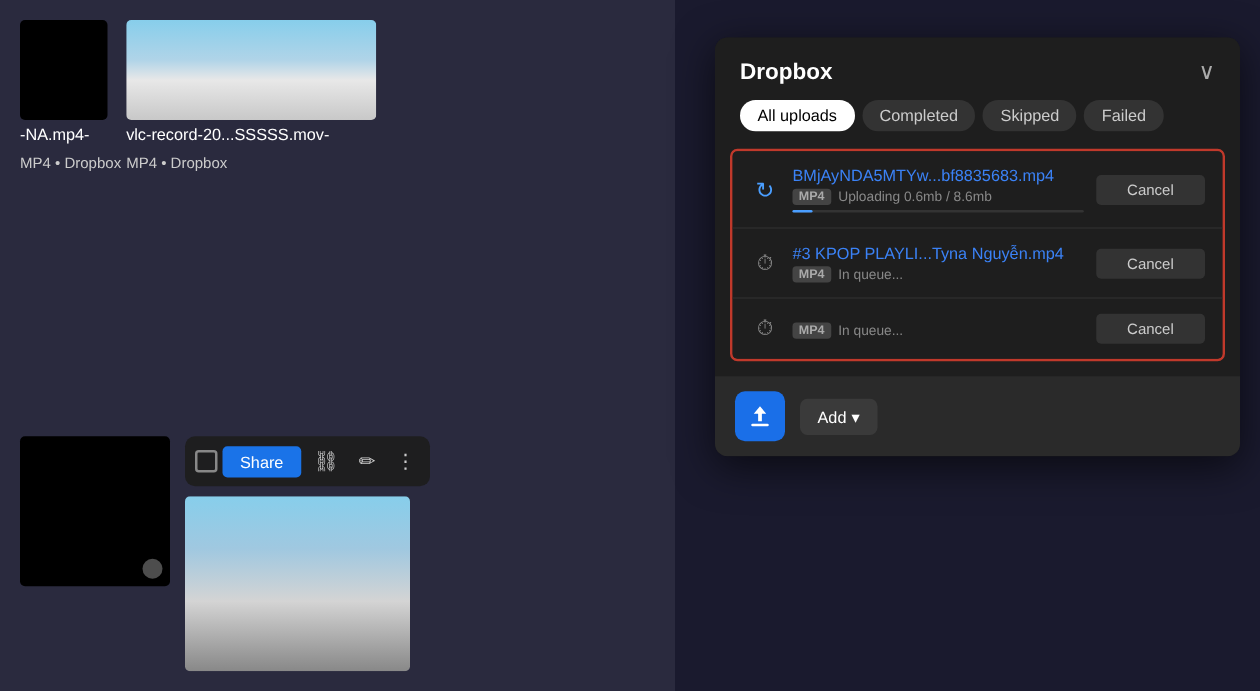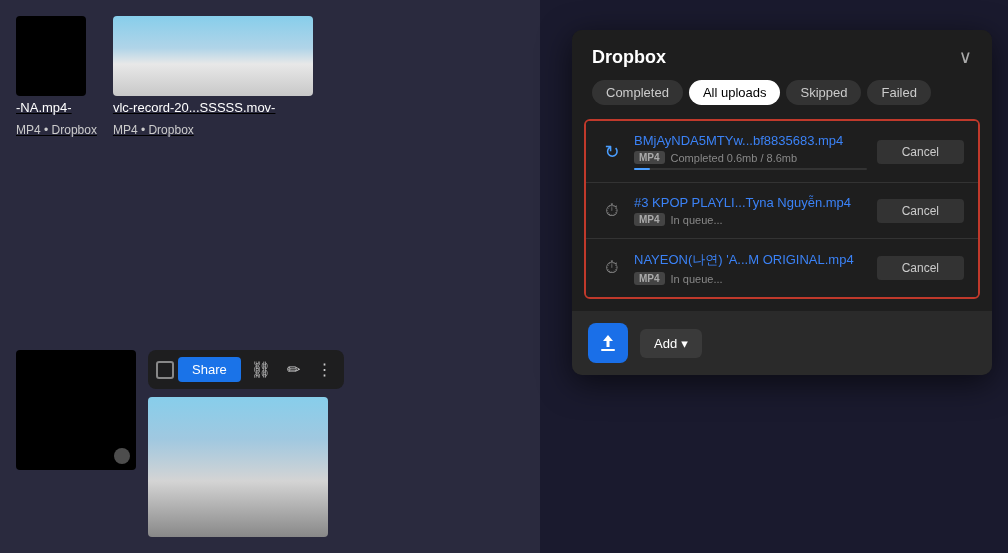--- a/index.html
+++ b/index.html
@@ -362,22 +362,21 @@
       align-items: flex-start;
       gap: 4px;
     }
 
     
     .file-list-area {
       position: absolute;
       top: 16px;
       left: 16px;
       display: flex;
-      gap: 16px;
-      text-decoration: underline;
+      gap: 4px;
     }
 
     .file-col {
       display: flex;
       flex-direction: column;
       gap: 4px;
     }
   </style>
 </head>
 <body>
@@ -418,37 +417,37 @@
   </div>
 </div>
 
 <div class="upload-panel">
   <div class="panel-header">
     <span class="panel-title">Dropbox</span>
     <span class="chevron-icon">∨</span>
   </div>
 
   <div class="filter-tabs">
+    <button class="filter-tab active">All uploads</button>
     <button class="filter-tab inactive">Completed</button>
-    <button class="filter-tab active">All uploads</button>
     <button class="filter-tab inactive">Skipped</button>
     <button class="filter-tab inactive">Failed</button>
   </div>
 
   <div class="upload-items">
 
     <div class="upload-item">
       <div class="upload-item-icon">
         <span class="spinning-icon">↻</span>
       </div>
       <div class="upload-item-info">
         <div class="upload-item-name">BMjAyNDA5MTYw...bf8835683.mp4</div>
         <div class="upload-item-meta">
           <span class="meta-badge">MP4</span>
-          <span class="meta-status">Completed 0.6mb / 8.6mb</span>
+          <span class="meta-status">Uploading 0.6mb / 8.6mb</span>
         </div>
         <div class="progress-bar-container">
           <div class="progress-bar-fill" style="width: 7%;"></div>
         </div>
       </div>
       <button class="cancel-btn">Cancel</button>
     </div>
 
     <div class="upload-item">
       <div class="upload-item-icon">
@@ -462,21 +461,20 @@
         </div>
       </div>
       <button class="cancel-btn">Cancel</button>
     </div>
 
     <div class="upload-item">
       <div class="upload-item-icon">
         <span style="color:#888; font-size:17px;">⏱</span>
       </div>
       <div class="upload-item-info">
-        <div class="upload-item-name">NAYEON(나연) 'A...M ORIGINAL.mp4</div>
         <div class="upload-item-meta">
           <span class="meta-badge">MP4</span>
           <span class="meta-status">In queue...</span>
         </div>
       </div>
       <button class="cancel-btn">Cancel</button>
     </div>
   </div>
 
   <div class="panel-footer">

